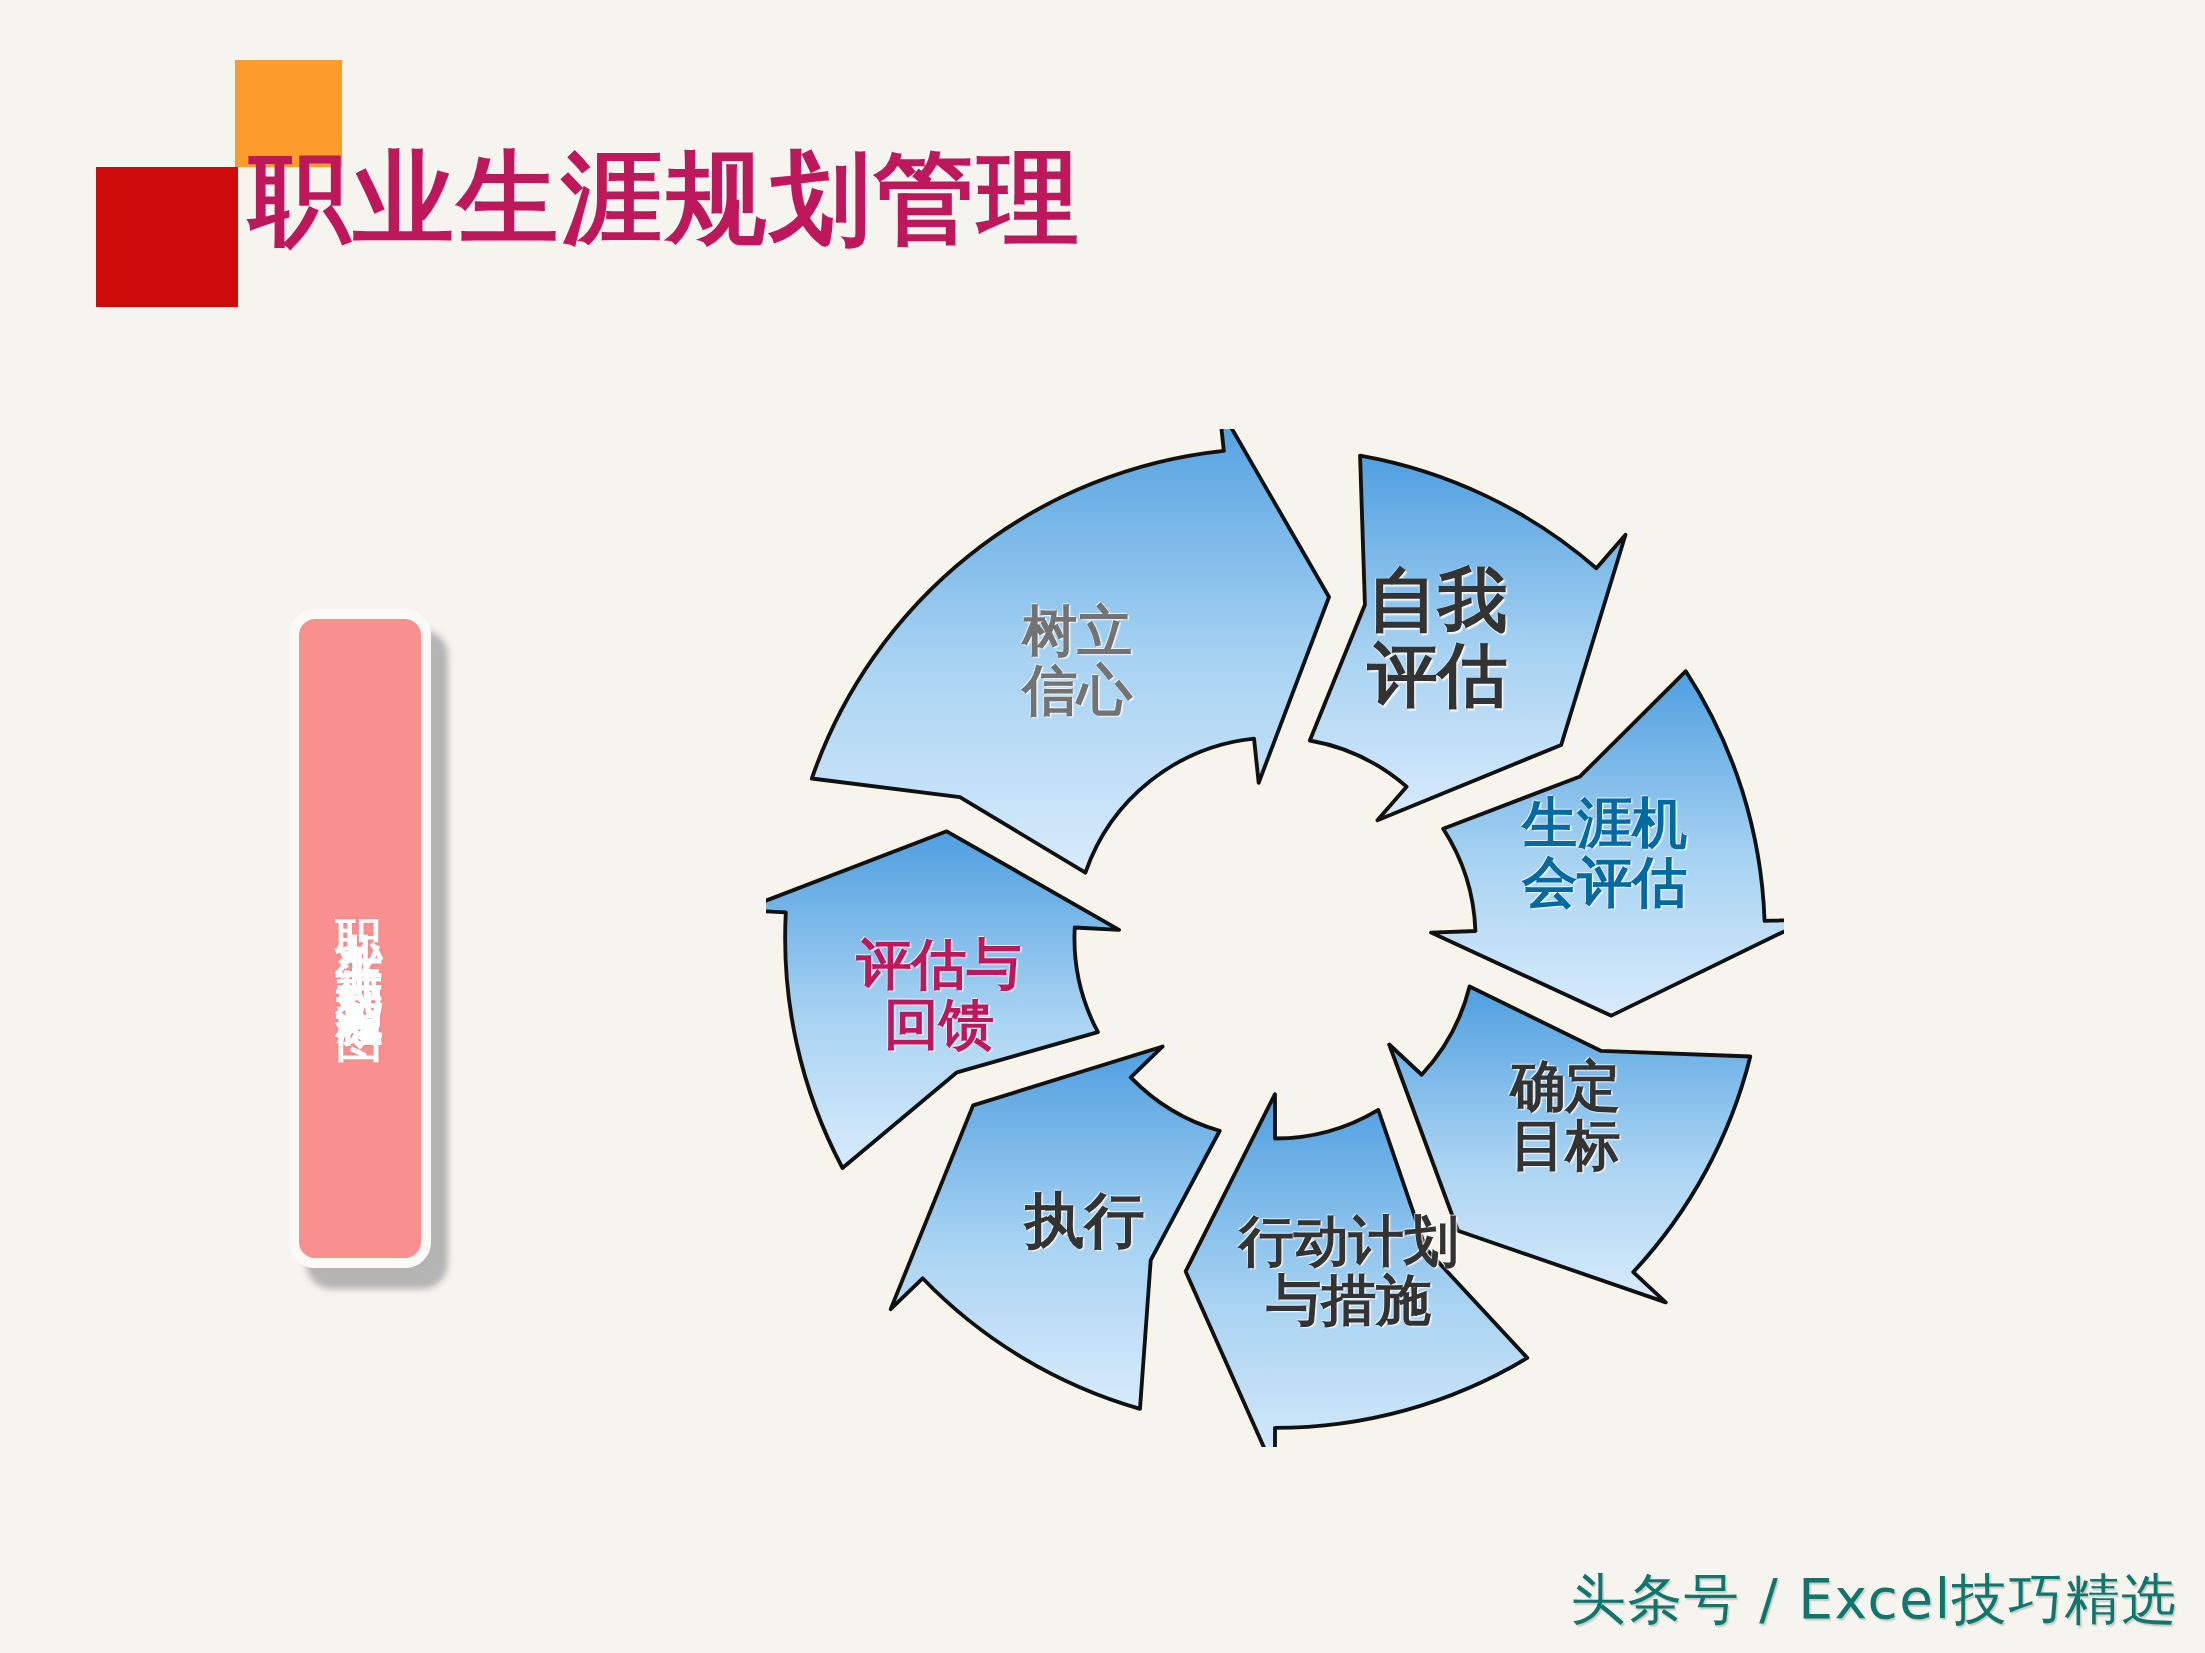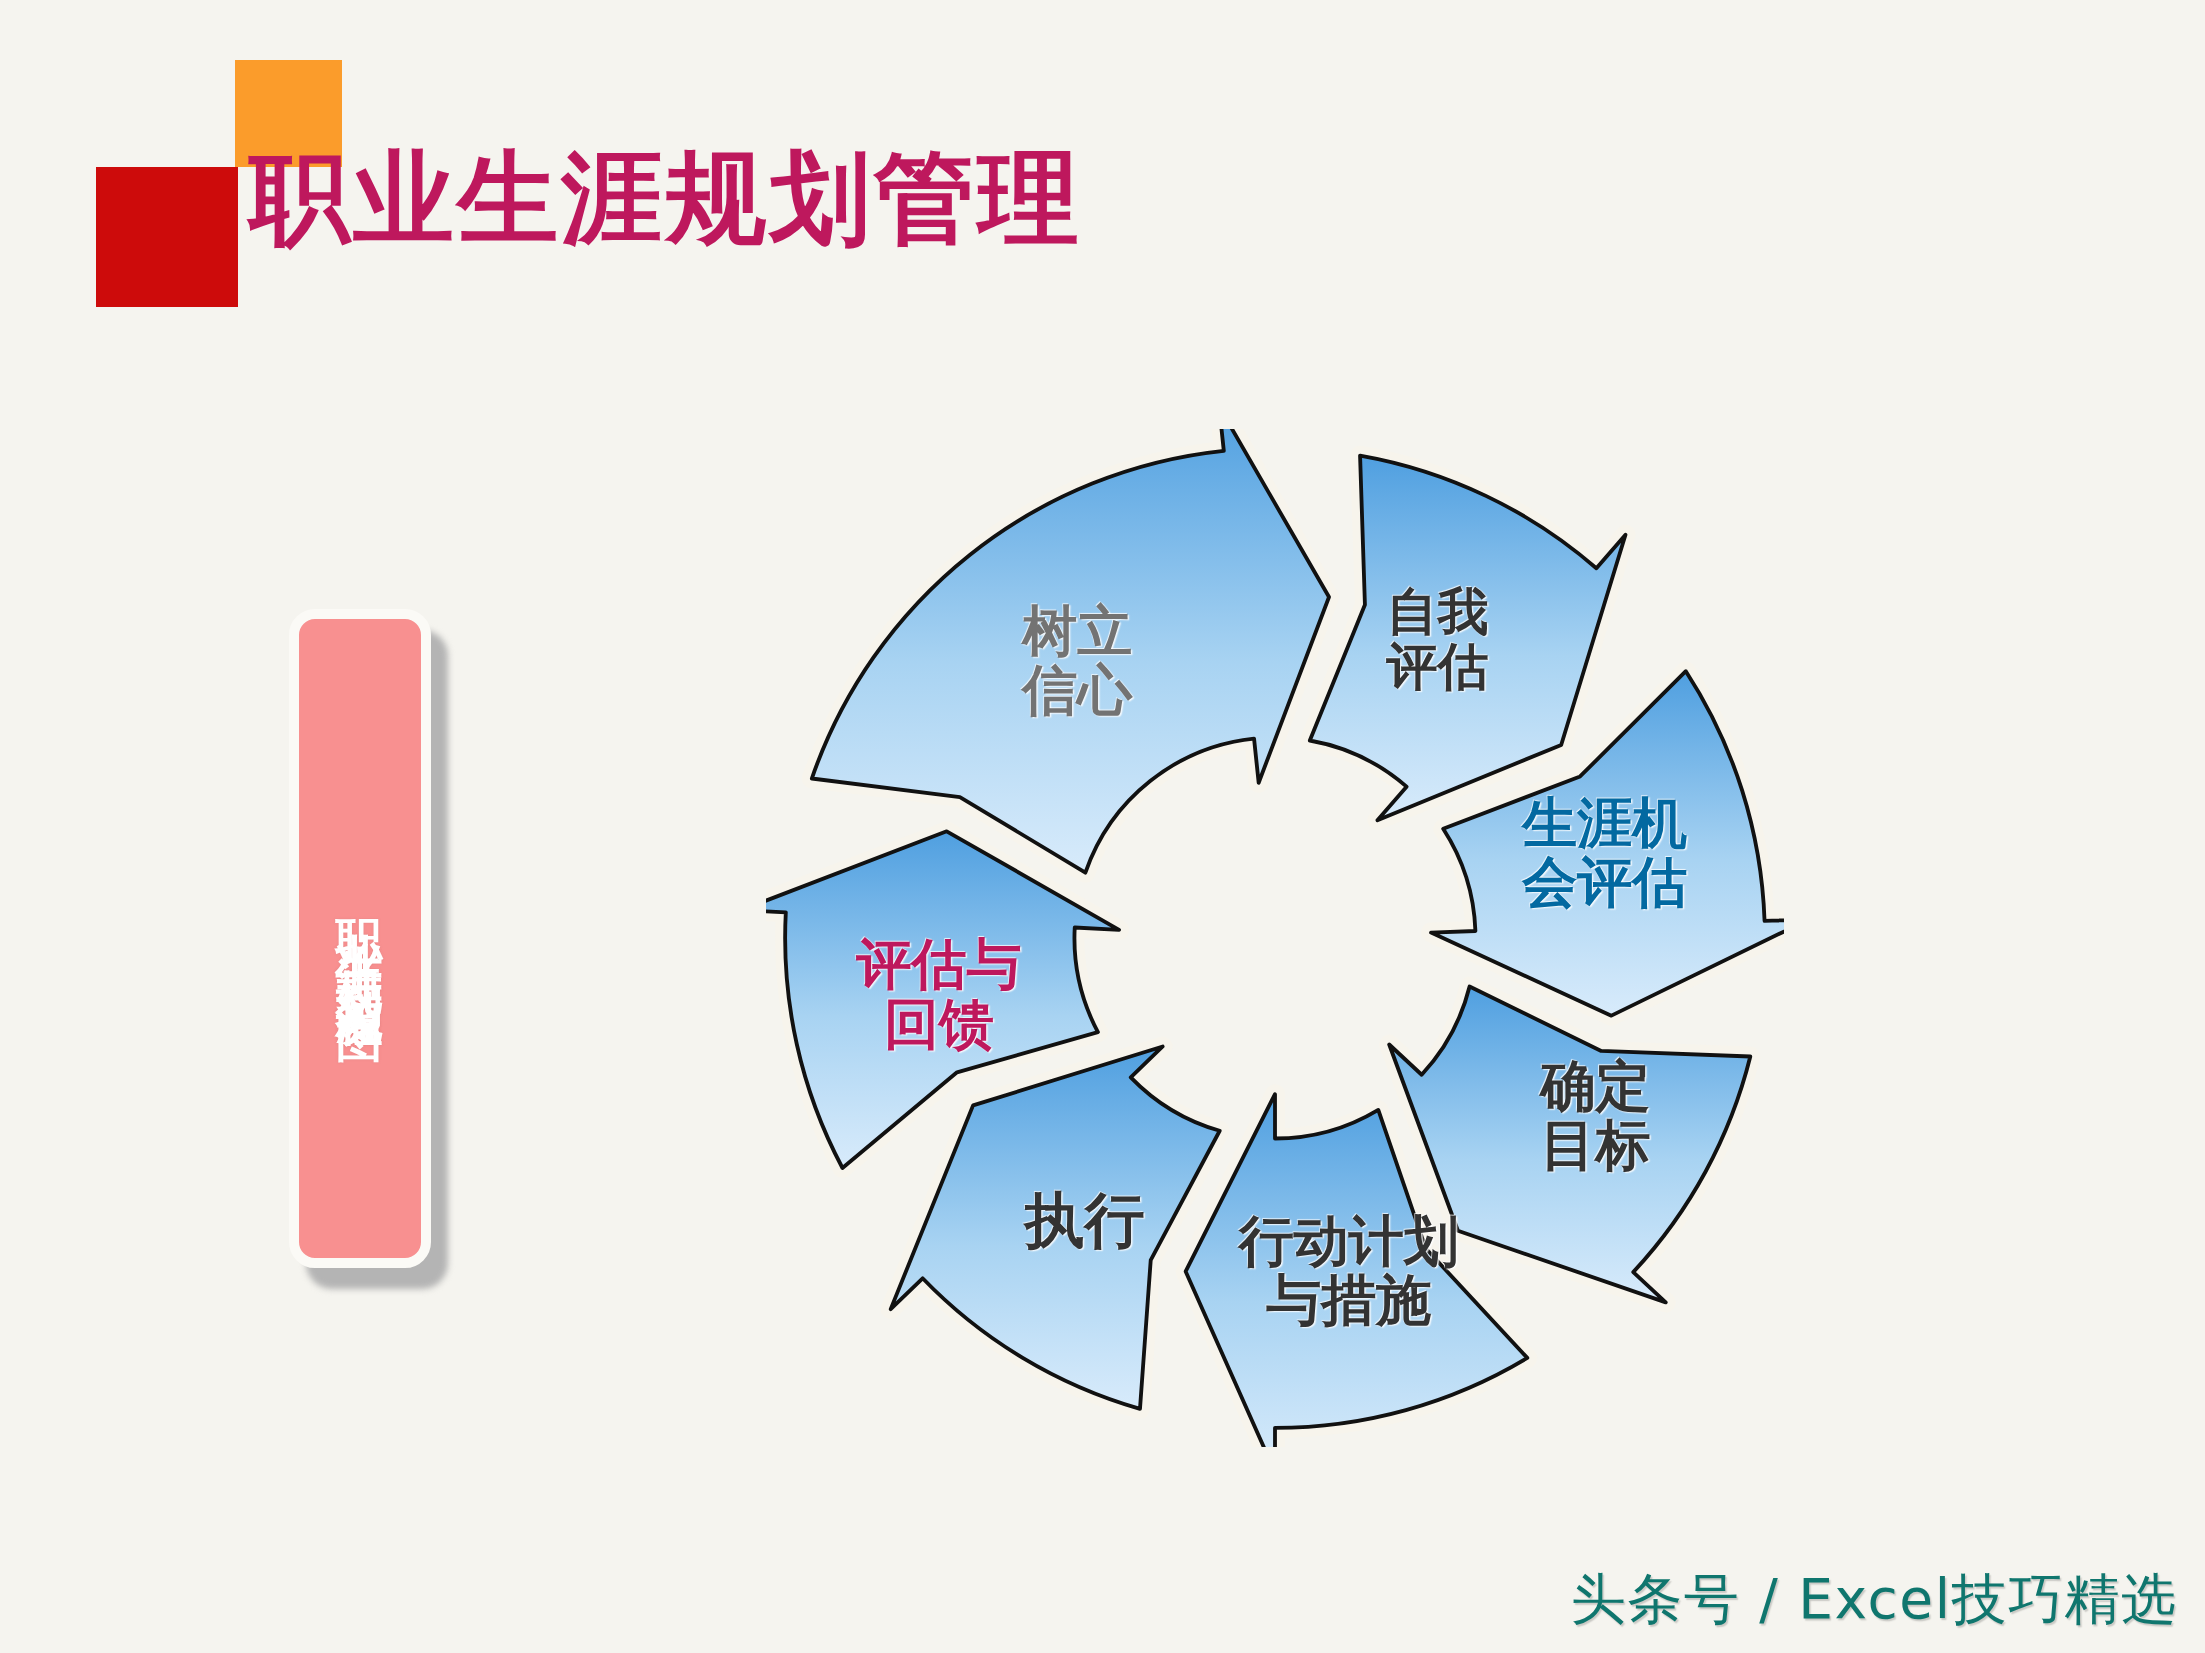--- a/index.html
+++ b/index.html
@@ -177,25 +177,25 @@
           <path d="M 99.91354057028684 965.4618001829704 A 640 640 0 0 1 25.87709775707276 631.5049880045161 L -32.04341525869256 628.4695025424254 L 236.07351115088574 525.6333355368986 L 461.2795749100669 654.3234649264396 L 403.35906189430165 651.2879794643488 A 262 262 0 0 0 433.6677306709612 788.0015494499035 L 249.54538208985974 840.4949015132331 Z" fill="#f7f4ec" stroke="#f7f4ec" stroke-width="26" stroke-linejoin="round"></path>
           <path d="M 99.91354057028684 965.4618001829704 A 640 640 0 0 1 25.87709775707276 631.5049880045161 L -32.04341525869256 628.4695025424254 L 236.07351115088574 525.6333355368986 L 461.2795749100669 654.3234649264396 L 403.35906189430165 651.2879794643488 A 262 262 0 0 0 433.6677306709612 788.0015494499035 L 249.54538208985974 840.4949015132331 Z" fill="url(#segGrad)" stroke="#111111" stroke-width="5" stroke-linejoin="round"></path>
         </g>
         <g>
           <path d="M 59.86811161643732 456.6363811474197 A 640 640 0 0 1 598.1017835087018 28.505986964305066 L 592.039132639178 -29.176282967054817 L 735.5519437331441 219.55255839159287 L 643.6761934933987 462.1175333448722 L 637.6135426238748 404.43526341351236 A 262 262 0 0 0 417.274133192979 579.7011435322249 L 253.31178606789769 480.8429623679955 Z" fill="#f7f4ec" stroke="#f7f4ec" stroke-width="26" stroke-linejoin="round"></path>
           <path d="M 59.86811161643732 456.6363811474197 A 640 640 0 0 1 598.1017835087018 28.505986964305066 L 592.039132639178 -29.176282967054817 L 735.5519437331441 219.55255839159287 L 643.6761934933987 462.1175333448722 L 637.6135426238748 404.43526341351236 A 262 262 0 0 0 417.274133192979 579.7011435322249 L 253.31178606789769 480.8429623679955 Z" fill="url(#segGrad)" stroke="#111111" stroke-width="5" stroke-linejoin="round"></path>
         </g>
       </g>
   </svg>
   <div id="seg-labels">
-      <div class="seg-label" style="left: 65.9651%; top: 20.596%; font-size: 51px; color: rgb(51, 51, 51);">自我
+      <div class="seg-label" style="left: 65.9651%; top: 20.596%; font-size: 70px; color: rgb(51, 51, 51);">自我
 评估</div>
       <div class="seg-label" style="left: 82.3929%; top: 41.6226%; font-size: 55px; color: #0369a1;">生涯机
 会评估</div>
-      <div class="seg-label" style="left: 78.5282%; top: 67.4821%; font-size: 55px; color: rgb(51, 51, 51); margin-left: 30px;">确定
+      <div class="seg-label" style="left: 78.5282%; top: 67.4821%; font-size: 55px; color: rgb(51, 51, 51);">确定
 目标</div>
       <div class="seg-label" style="left: 57.2418%; top: 82.6655%; font-size: 55px; color: rgb(51, 51, 51); text-align: center;">行动计划
 与措施</div>
       <div class="seg-label" style="left: 31.2902%; top: 77.7385%; font-size: 60px; color: rgb(51, 51, 51);">执行</div>
       <div class="seg-label" style="left: 17.0002%; top: 55.5223%; font-size: 55px; color: #be185d;">评估与
 回馈</div>
       <div class="seg-label" style="left: 30.5705%; top: 22.7608%; font-size: 55px; color: #737373;">树立
 信心</div>
     </div>
 </div>

